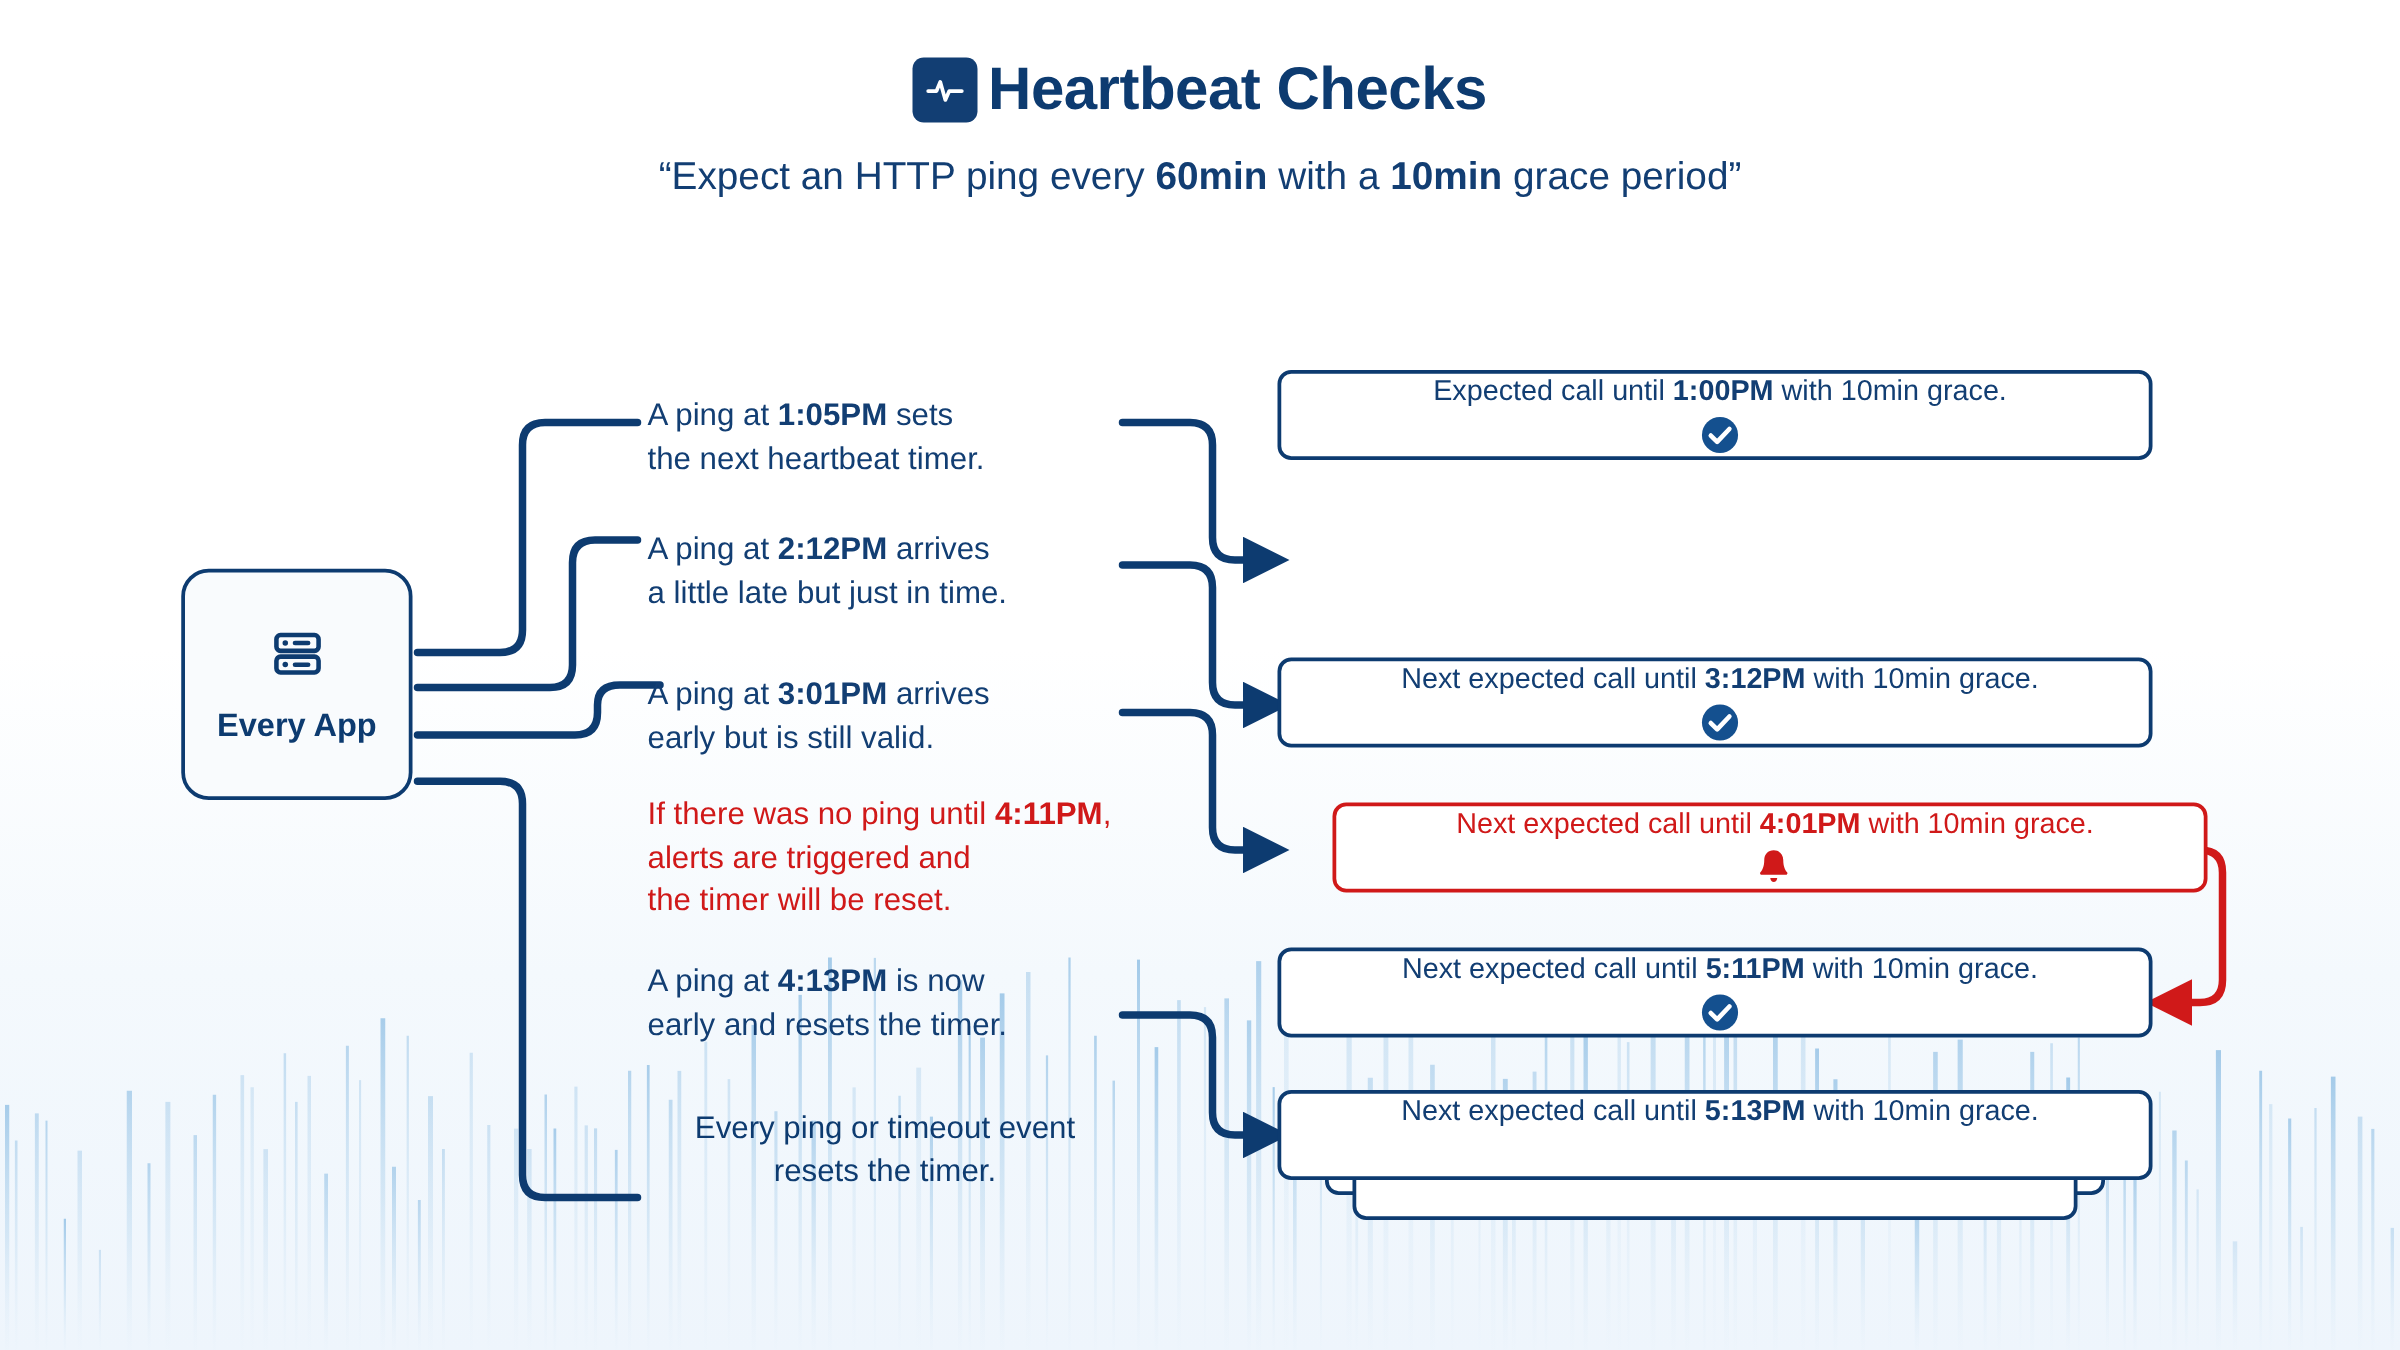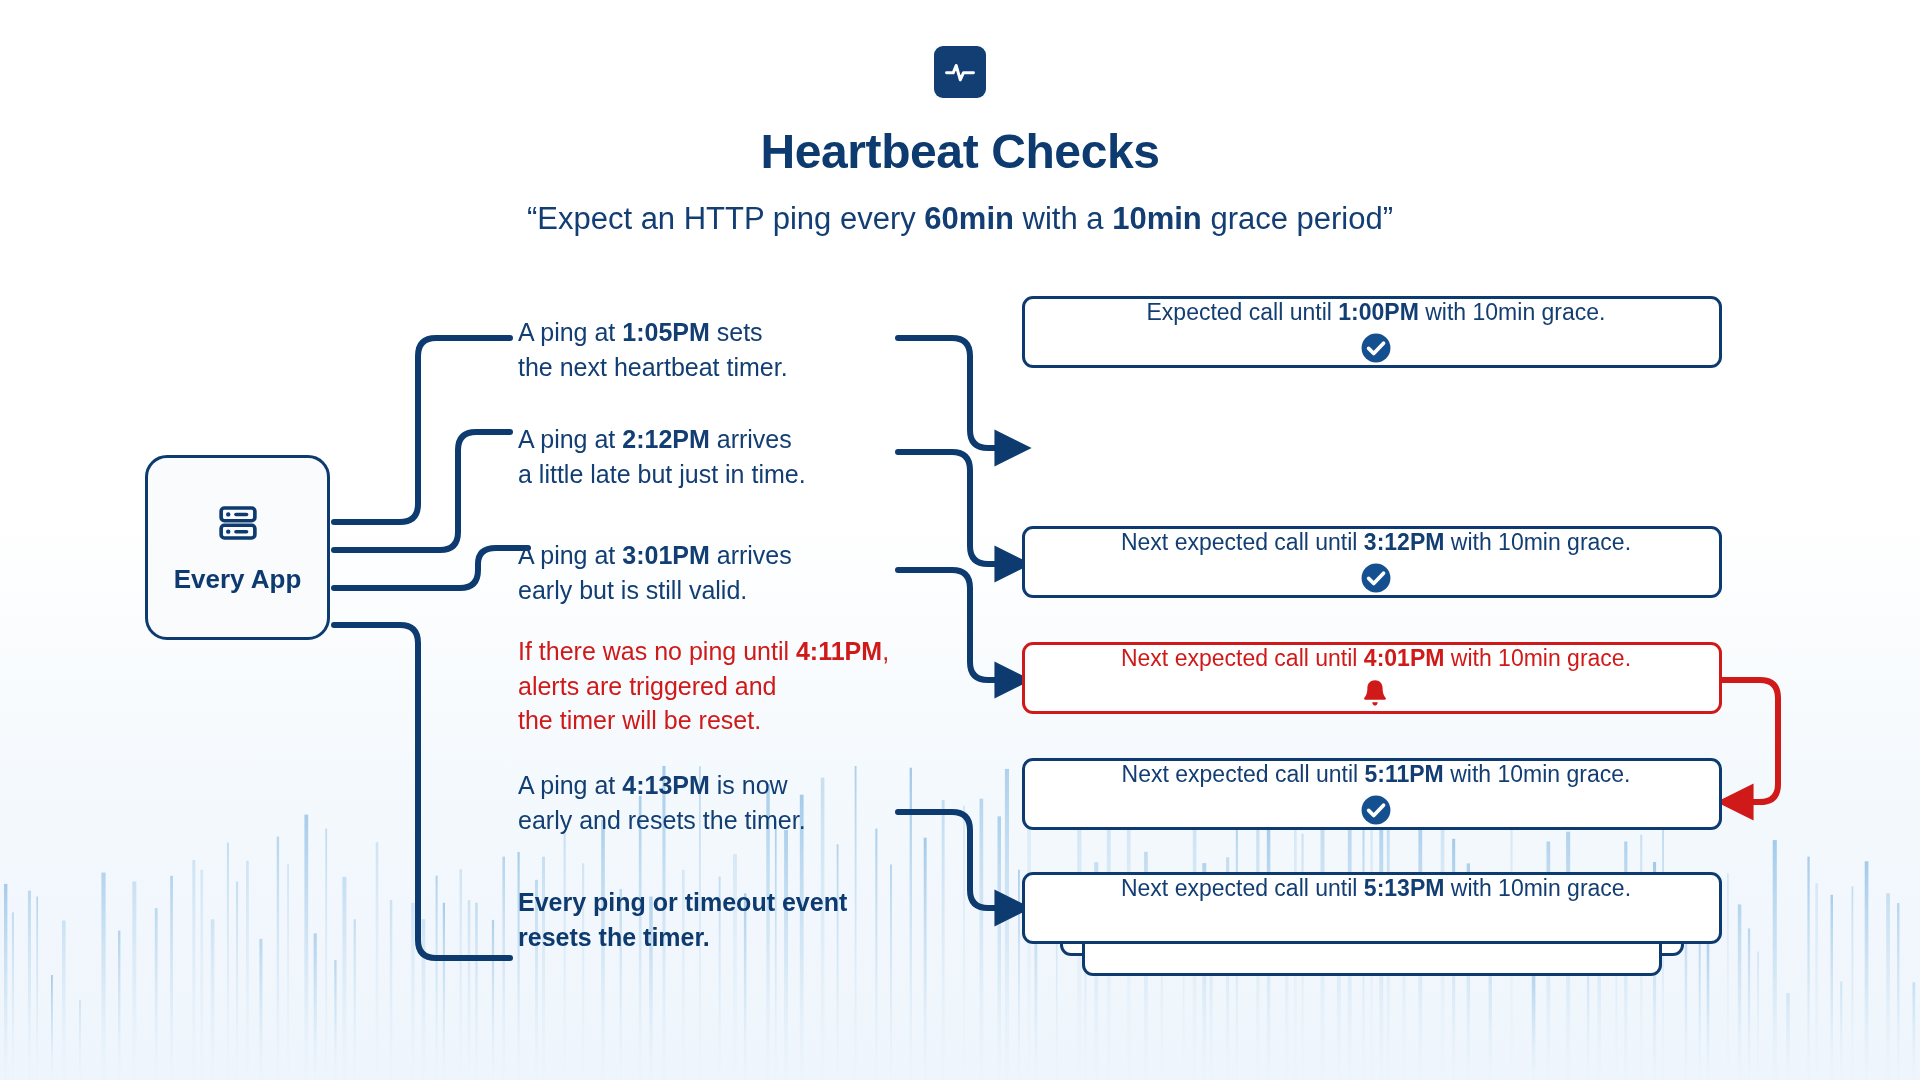--- a/index.html
+++ b/index.html
@@ -45,22 +45,21 @@
     position: absolute;
     top: 0; left: 0;
     width: 1920px;
     padding-top: 46px;
     text-align: center;
   }
   #title-row {
     display: flex;
     align-items: center;
     justify-content: center;
-    gap: 30px;
-    flex-direction: column;
+    gap: 8px;
   }
   #logo-icon {
     width: 52px;
     height: 52px;
     border-radius: 9px;
     background: #123e73;
     display: flex;
     align-items: center;
     justify-content: center;
     flex: 0 0 auto;
@@ -108,21 +107,21 @@
     position: absolute;
     left: 518px;
     width: 350px;
     font-size: 25px;
     line-height: 1.38;
     color: #123e73;
   }
   .note b { font-weight: bold; }
   .note.alert { color: #d01919; }
   .note.alert b { color: #d01919; }
-  .note.emph { font-weight: bold; color: #0d3b70; }
+  .note.emph { font-weight: normal; color: #0d3b70; text-align: center; }
 
   
   .card {
     position: absolute;
     left: 1022px;
     width: 700px;
     height: 72px;
     border: 3px solid #0d3b70;
     border-radius: 11px;
     background: #ffffff;
@@ -132,21 +131,21 @@
     z-index: 5;
     flex-direction: column;
   }
   .card-text {
     font-size: 23px;
     color: #123e73;
     flex: 1 1 auto;
     line-height: 1.2;
   }
   .card-text b { font-weight: bold; }
-  .card.danger { border-color: #d01919; }
+  .card.danger { border-color: #d01919; margin-left: 44px; }
   .card.danger .card-text { color: #d01919; }
   .card.danger .card-text b { color: #d01919; }
 
   .card-icon { flex: 0 0 auto; width: 34px; height: 34px; display:block; }
 
   
   .ghost {
     position: absolute;
     border: 3px solid #0d3b70;
     border-radius: 11px;

